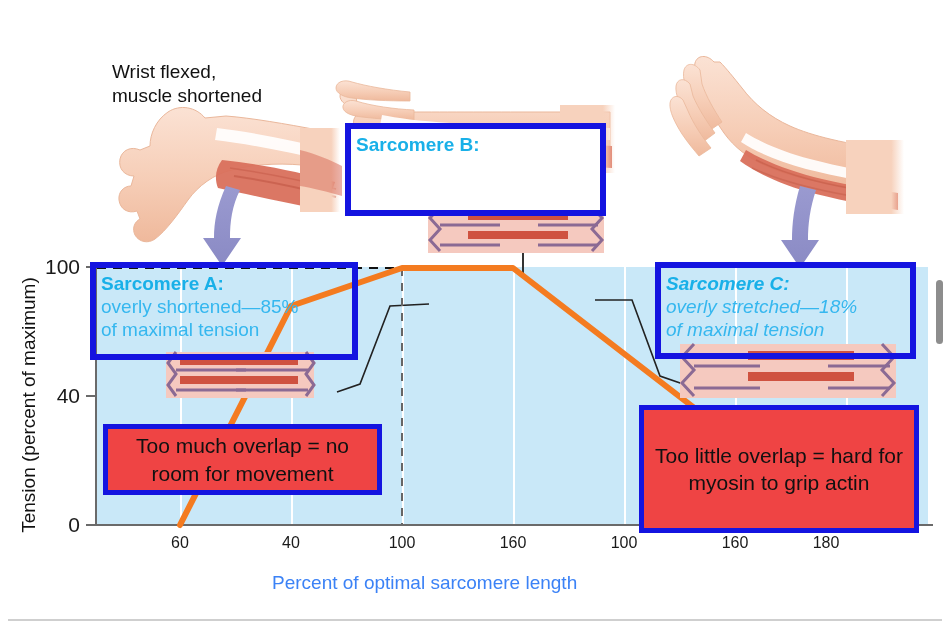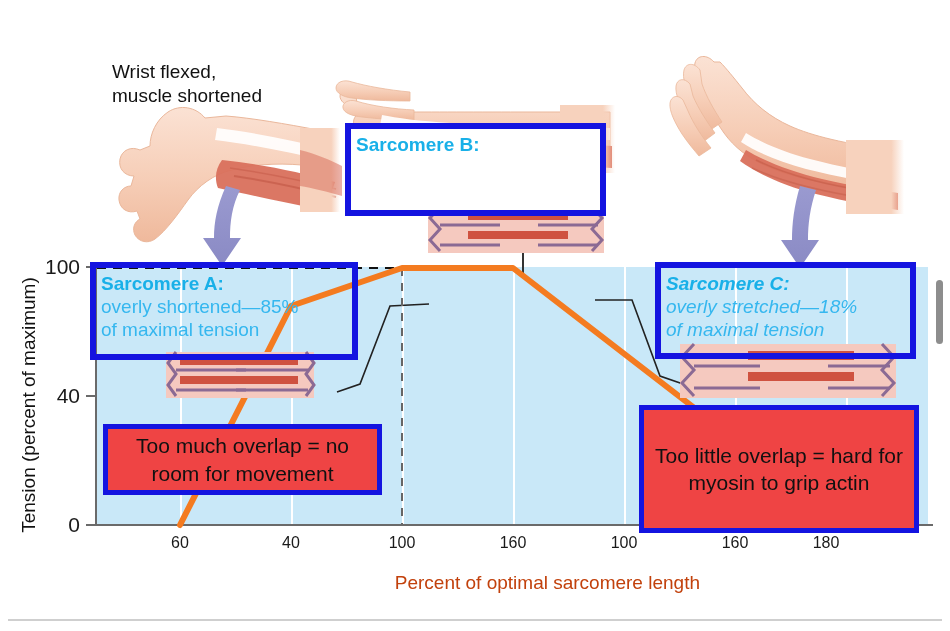--- a/index.html
+++ b/index.html
@@ -28,22 +28,22 @@
   #ytitle{
     position:absolute;
     left:-121px;top:394px;
     width:300px;
     transform:rotate(-90deg);
     transform-origin:center center;
     font-size:19px;color:#111;text-align:center;
     white-space:nowrap;
   }
   #xtitle{
-    position:absolute;left:280px;top:572px;width:420px;
-    text-align:right;font-size:19px;color:#c2410c;
+    position:absolute;left:272px;top:572px;width:420px;
+    text-align:left;font-size:19px;color:#3b82f6;
   }
 
   
   #overlay{position:absolute;left:0;top:0;width:950px;height:631px;pointer-events:none;}
 
   
   .heading{position:absolute;font-size:19px;color:#111;line-height:1.25;}
   #hd-flexed{left:112px;top:60px;width:210px;}
   #hd-extended{left:288px;top:37px;width:380px;}
   #hd-hyper{left:735px;top:62px;width:215px;}

